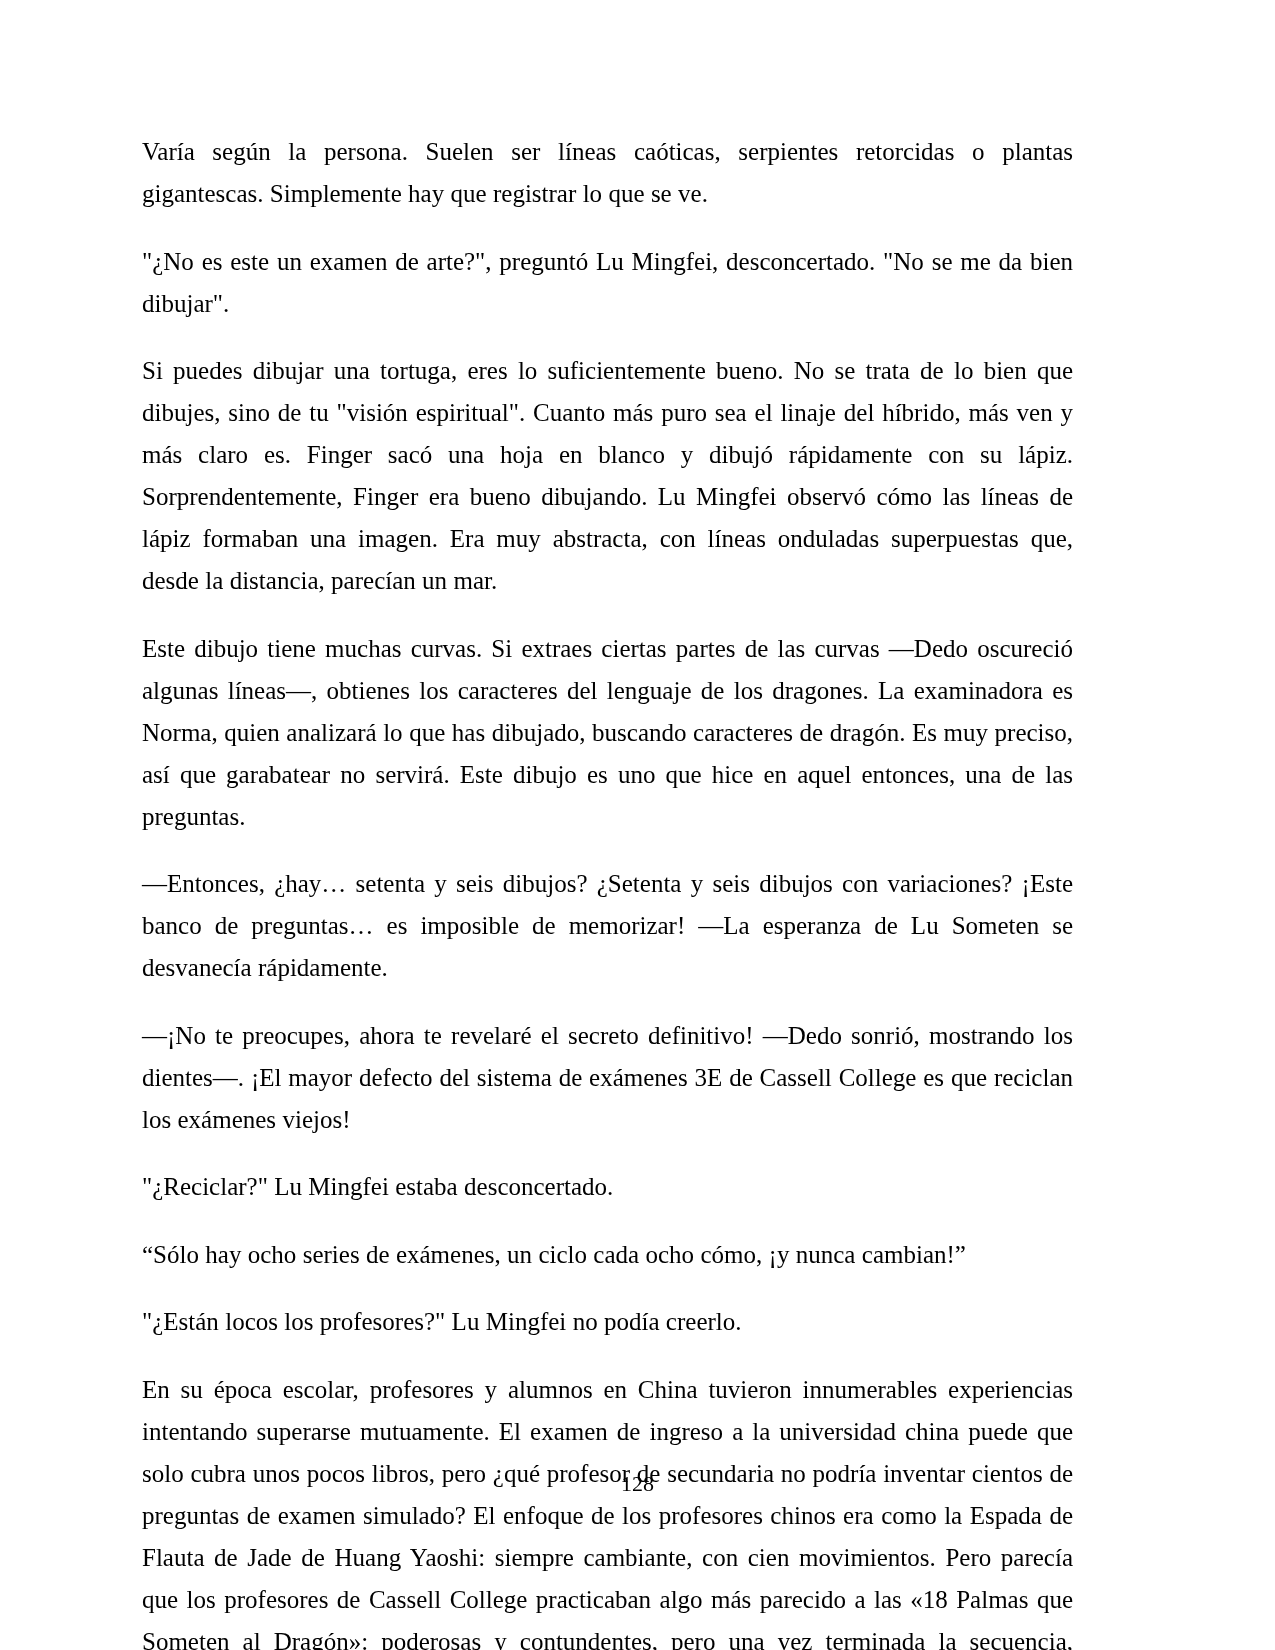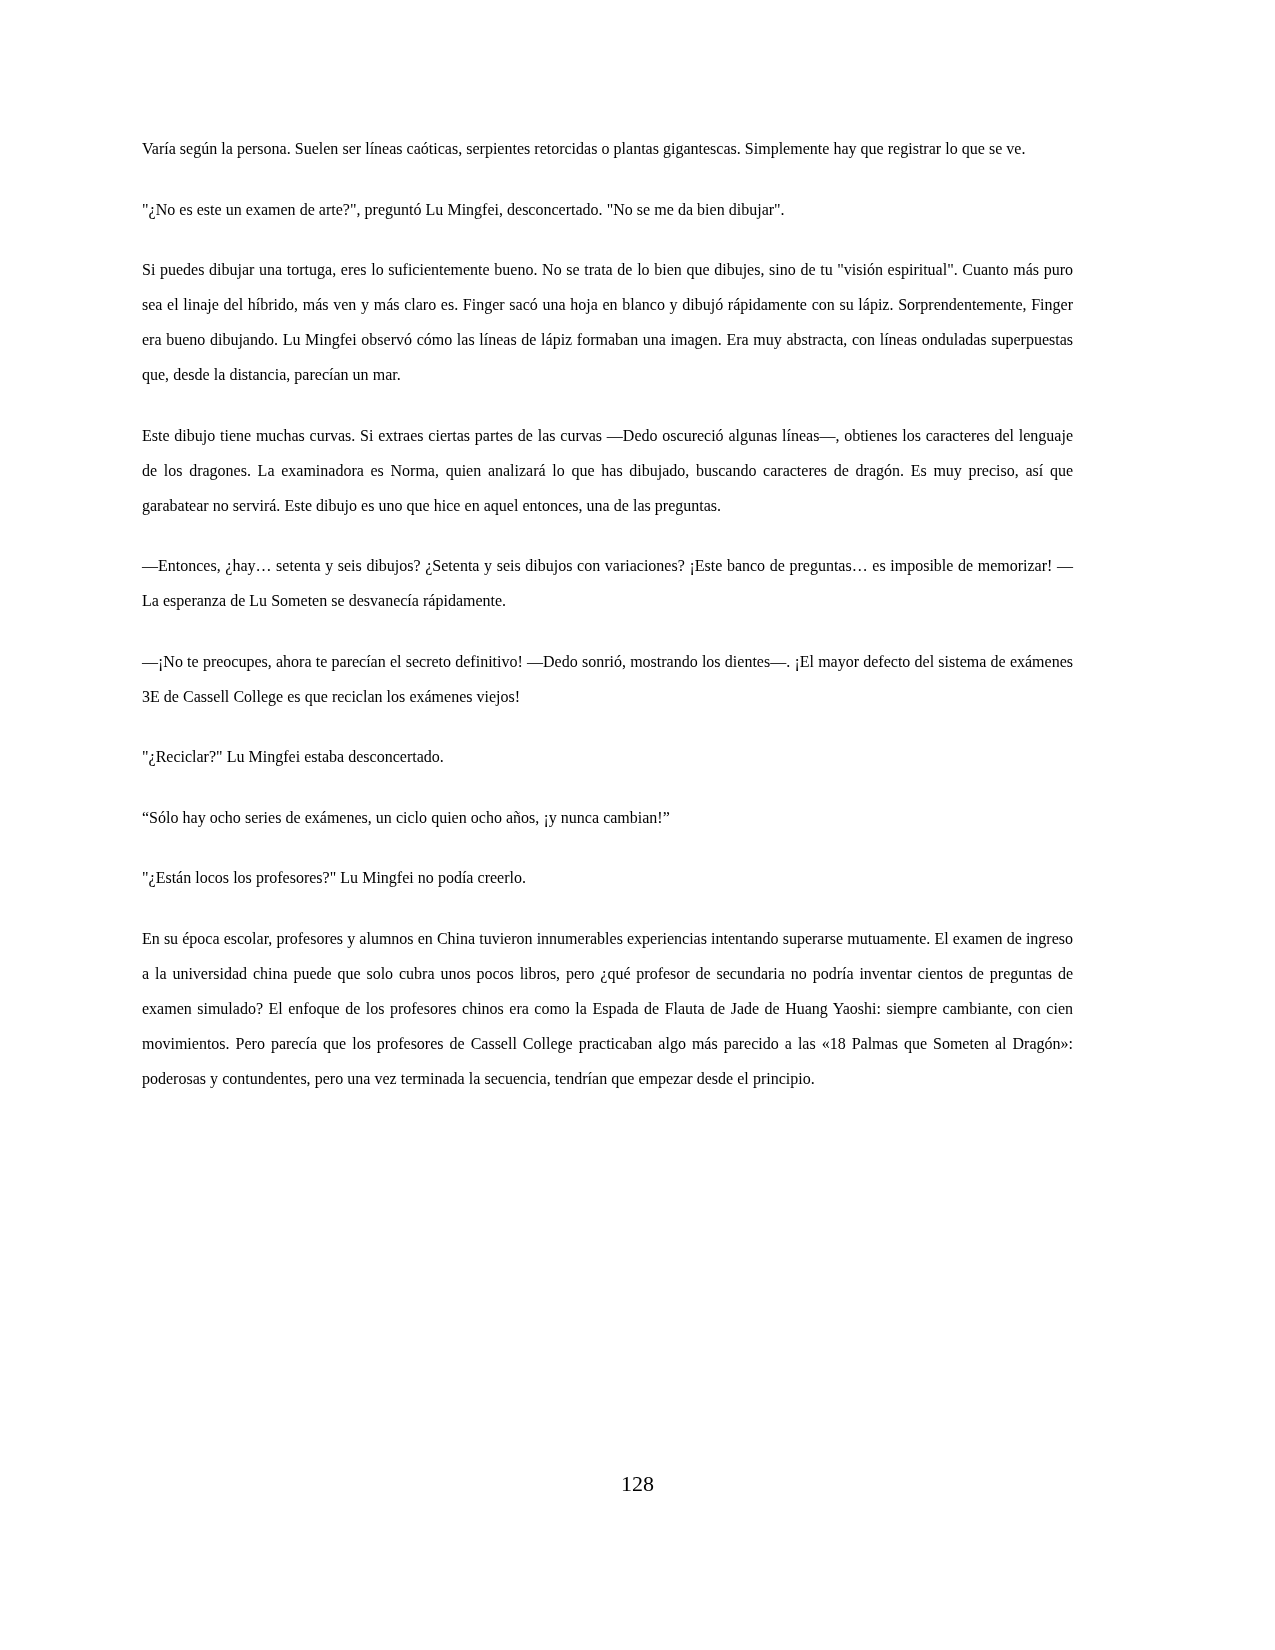--- a/index.html
+++ b/index.html
@@ -22,22 +22,22 @@
     box-sizing: border-box;
     overflow: hidden;
   }
   .text-column {
     position: absolute;
     left: 142px;
     top: 131px;
     width: 931px;
   }
   .para {
-    font-size: 16px;
-    line-height: 35px;
+    font-size: 25px;
+    line-height: 42px;
     text-align: justify;
     text-justify: inter-word;
     margin: 0 0 25.5px 0;
     word-spacing: 0.1px;
     hyphens: none;
     -webkit-hyphens: none;
   }
   .para:last-child {
     margin-bottom: 14px;
   }
@@ -58,23 +58,23 @@
 
 <div class="page">
 
   <div class="text-column">
 
     <p class="para">Varía según la persona. Suelen ser líneas caóticas, serpientes retorcidas o plantas gigantescas. Simplemente hay que registrar lo que se ve.</p>
     <p class="para">"¿No es este un examen de arte?", preguntó Lu Mingfei, desconcertado. "No se me da bien dibujar".</p>
     <p class="para">Si puedes dibujar una tortuga, eres lo suficientemente bueno. No se trata de lo bien que dibujes, sino de tu "visión espiritual". Cuanto más puro sea el linaje del híbrido, más ven y más claro es. Finger sacó una hoja en blanco y dibujó rápidamente con su lápiz. Sorprendentemente, Finger era bueno dibujando. Lu Mingfei observó cómo las líneas de lápiz formaban una imagen. Era muy abstracta, con líneas onduladas superpuestas que, desde la distancia, parecían un mar.</p>
     <p class="para">Este dibujo tiene muchas curvas. Si extraes ciertas partes de las curvas —Dedo oscureció algunas líneas—, obtienes los caracteres del lenguaje de los dragones. La examinadora es Norma, quien analizará lo que has dibujado, buscando caracteres de dragón. Es muy preciso, así que garabatear no servirá. Este dibujo es uno que hice en aquel entonces, una de las preguntas.</p>
     <p class="para">—Entonces, ¿hay… setenta y seis dibujos? ¿Setenta y seis dibujos con variaciones? ¡Este banco de preguntas… es imposible de memorizar! —La esperanza de Lu Someten se desvanecía rápidamente.</p>
-    <p class="para">—¡No te preocupes, ahora te parecían el secreto definitivo! —Dedo sonrió, mostrando los dientes—. ¡El mayor defecto del sistema de exámenes 3E de Cassell College es que reciclan los exámenes viejos!</p>
+    <p class="para">—¡No te preocupes, ahora te revelaré el secreto definitivo! —Dedo sonrió, mostrando los dientes—. ¡El mayor defecto del sistema de exámenes 3E de Cassell College es que reciclan los exámenes viejos!</p>
     <p class="para">"¿Reciclar?" Lu Mingfei estaba desconcertado.</p>
-    <p class="para">“Sólo hay ocho series de exámenes, un ciclo quien ocho años, ¡y nunca cambian!”</p>
+    <p class="para">“Sólo hay ocho series de exámenes, un ciclo cada ocho cómo, ¡y nunca cambian!”</p>
     <p class="para">"¿Están locos los profesores?" Lu Mingfei no podía creerlo.</p>
     <p class="para">En su época escolar, profesores y alumnos en China tuvieron innumerables experiencias intentando superarse mutuamente. El examen de ingreso a la universidad china puede que solo cubra unos pocos libros, pero ¿qué profesor de secundaria no podría inventar cientos de preguntas de examen simulado? El enfoque de los profesores chinos era como la Espada de Flauta de Jade de Huang Yaoshi: siempre cambiante, con cien movimientos. Pero parecía que los profesores de Cassell College practicaban algo más parecido a las «18 Palmas que Someten al Dragón»: poderosas y contundentes, pero una vez terminada la secuencia, tendrían que empezar desde el principio.</p>
 
   </div>
 
   <div class="page-number">128</div>
 
 </div>
 
 </body></html>

